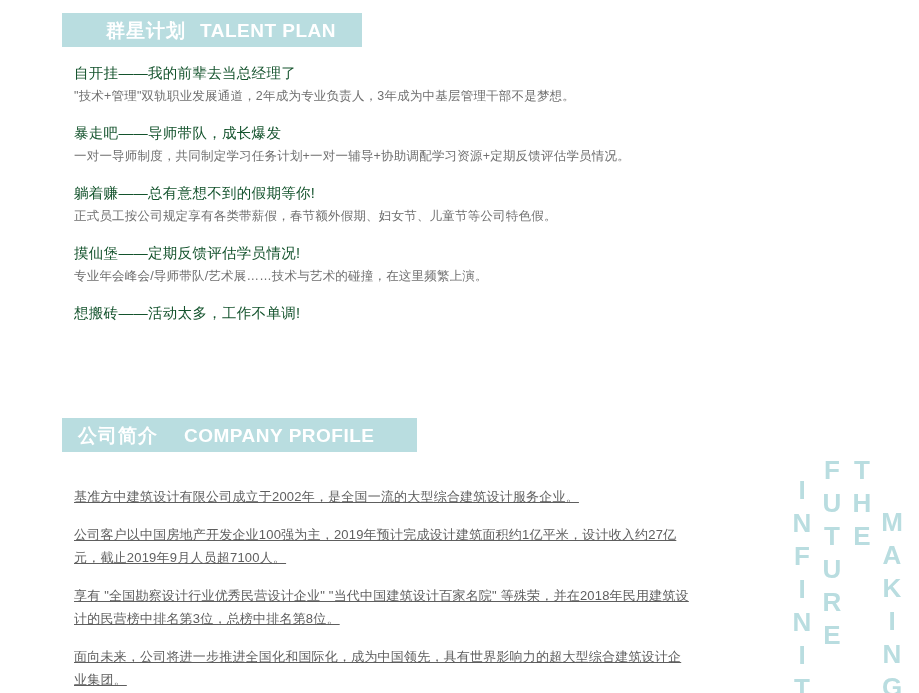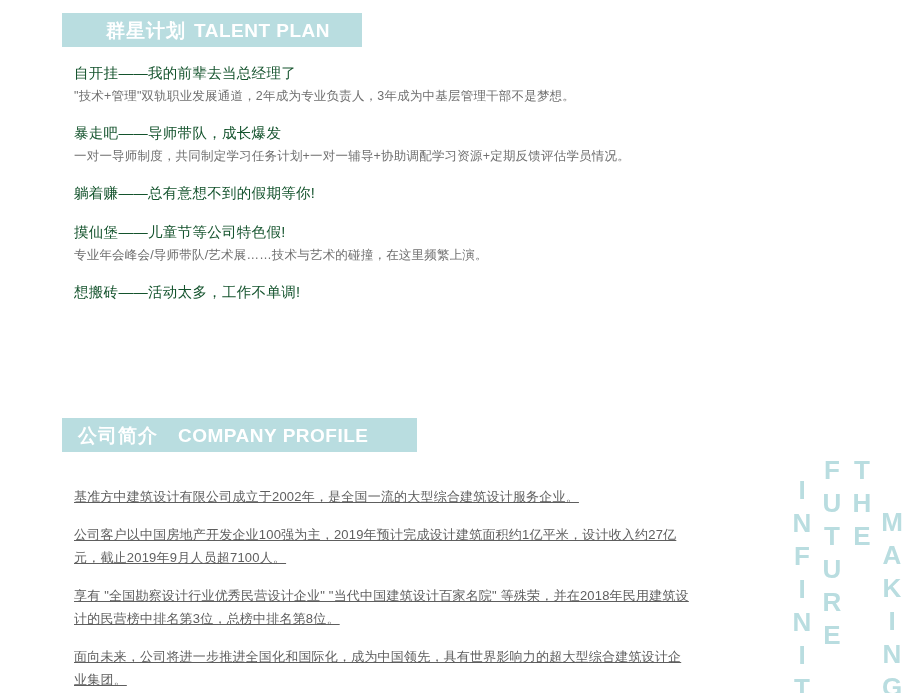--- a/index.html
+++ b/index.html
@@ -37,21 +37,21 @@
     font-weight: bold;
     color: #ffffff;
     letter-spacing: 1px;
     line-height: 1;
   }
   .banner-en {
     font-size: 19px;
     font-weight: bold;
     color: #ffffff;
     letter-spacing: 0.5px;
-    margin-left: 8px;
+    margin-left: 14px;
     line-height: 1;
   }
 
   #banner-talent {
     left: 62px;
     top: 13px;
     width: 300px;
     padding-left: 44px;
   }
   #banner-profile {
@@ -140,23 +140,24 @@
     <div class="talent-item">
       <div class="talent-title">自开挂——我的前辈去当总经理了</div>
       <div class="talent-desc">"技术+管理"双轨职业发展通道，2年成为专业负责人，3年成为中基层管理干部不是梦想。</div>
     </div>
     <div class="talent-item">
       <div class="talent-title">暴走吧——导师带队，成长爆发</div>
       <div class="talent-desc">一对一导师制度，共同制定学习任务计划+一对一辅导+协助调配学习资源+定期反馈评估学员情况。</div>
     </div>
     <div class="talent-item">
       <div class="talent-title">躺着赚——总有意想不到的假期等你!</div>
+      <div class="talent-desc">正式员工按公司规定享有各类带薪假，春节额外假期、妇女节、儿童节等公司特色假。</div>
     </div>
     <div class="talent-item">
-      <div class="talent-title">摸仙堡——儿童节等公司特色假!</div>
+      <div class="talent-title">摸仙堡——定期反馈评估学员情况!</div>
       <div class="talent-desc">专业年会峰会/导师带队/艺术展……技术与艺术的碰撞，在这里频繁上演。</div>
     </div>
     <div class="talent-item">
       <div class="talent-title">想搬砖——活动太多，工作不单调!</div>
     </div>
   </div>
 
   <div class="section-banner" id="banner-profile">
     <span class="banner-cn">公司简介</span>
     <span class="banner-en">COMPANY PROFILE</span>

